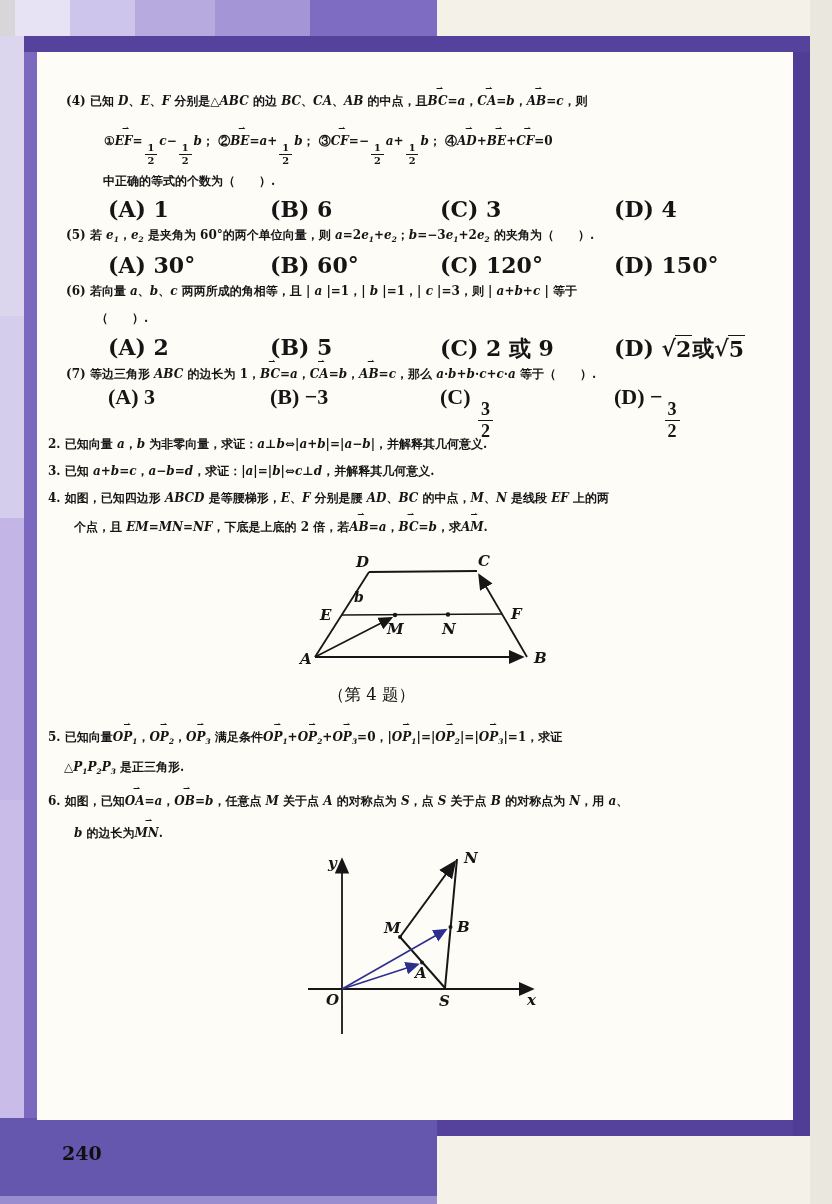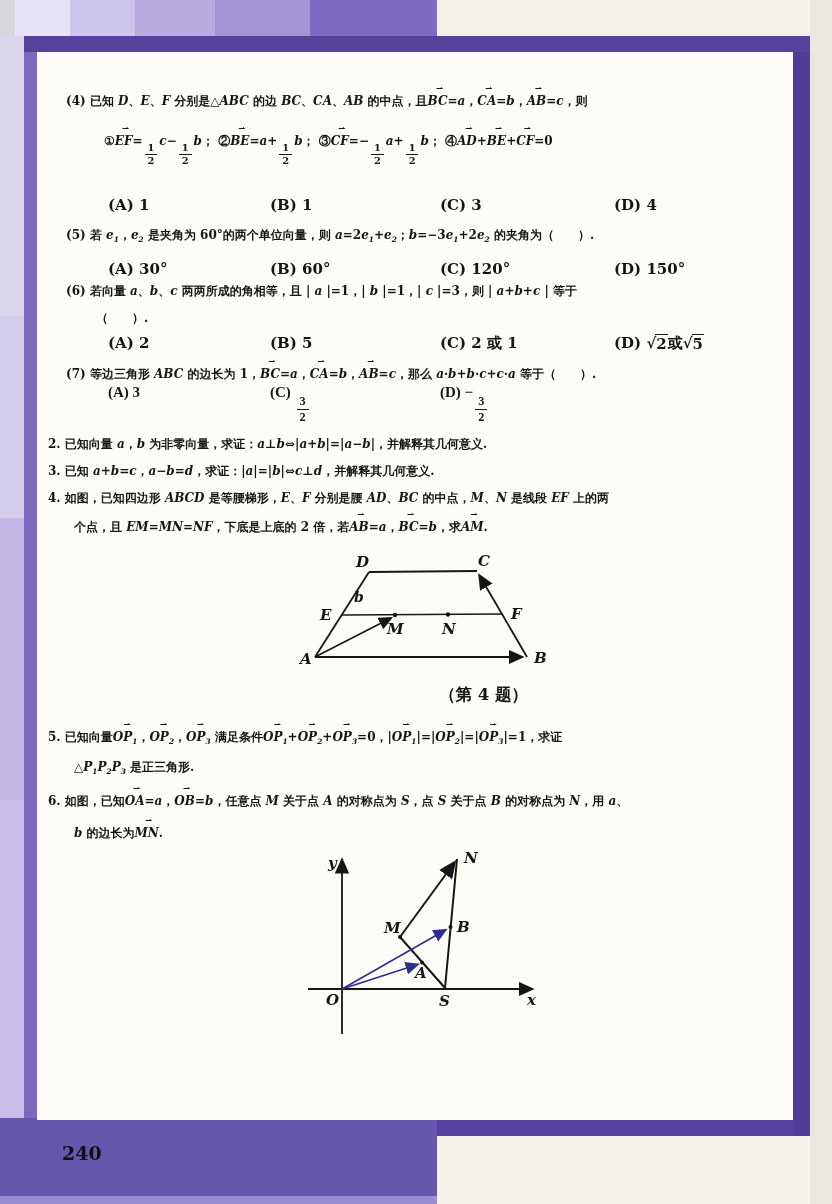--- a/index.html
+++ b/index.html
@@ -16,22 +16,22 @@
   .vec-arrow{position:absolute;left:2px;right:-2px;top:-0.72em;font-size:0.72em;font-style:normal;
              text-align:center;letter-spacing:0;line-height:1;}
   .frac{display:inline-flex;flex-direction:column;align-items:center;vertical-align:-0.62em;
         line-height:1.05;font-size:0.82em;margin:0 2px;font-weight:bold;}
   .frac .num{border-bottom:1.4px solid #151515;padding:0 3px 1px;}
   .frac .den{padding-top:1px;}
   .sqrt{display:inline-flex;align-items:flex-start;}
   .sqrt .rad{margin-right:-1px;}
   .sqrt .radbody{border-top:1.4px solid #151515;padding:0 1px;}
   .optrow{position:absolute;left:108px;width:700px;display:grid;
-          grid-template-columns:162px 170px 174px 1fr;font-size:15px;font-weight:600;white-space:nowrap;}
-  .caption{position:absolute;width:200px;text-align:right;font-size:16.5px;font-weight:700;}
+          grid-template-columns:162px 170px 174px 1fr;font-size:22px;font-weight:600;white-space:nowrap;}
+  .caption{position:absolute;width:200px;text-align:left;font-size:16.5px;font-weight:400;}
   .figure{position:absolute;}
   svg text{font-family:"DejaVu Serif","Liberation Serif",serif;}
   .pagenum{position:absolute;left:62px;top:1142px;font-size:19px;font-weight:bold;color:#101010;}
 </style>
 </head>
 <body>
 
 <div class="page">
 
   <div class="deco" style="left:0;top:0;width:15px;height:36px;background:#d8d6d9;"></div>
@@ -69,53 +69,55 @@
       </span><span class="bi">b</span><span>；  ②</span><span class="vec"><span class="vec-arrow">⇀</span><span class="vec-base">BE</span></span><span>=</span><span class="bi">a</span><span>+</span><span class="frac">
         <span class="num">1</span>
         <span class="den">2</span>
       </span><span class="bi">b</span><span>；  ③</span><span class="vec"><span class="vec-arrow">⇀</span><span class="vec-base">CF</span></span><span>=−</span><span class="frac">
         <span class="num">1</span>
         <span class="den">2</span>
       </span><span class="bi">a</span><span>+</span><span class="frac">
         <span class="num">1</span>
         <span class="den">2</span>
       </span><span class="bi">b</span><span>；  ④</span><span class="vec"><span class="vec-arrow">⇀</span><span class="vec-base">AD</span></span><span>+</span><span class="vec"><span class="vec-arrow">⇀</span><span class="vec-base">BE</span></span><span>+</span><span class="vec"><span class="vec-arrow">⇀</span><span class="vec-base">CF</span></span><span>=</span><span class="b">0</span></div>
+  <div class="tline" style="left:103px;top:170px;"><span>中正确的等式的个数为（　　）.</span></div>
   <div class="optrow" style="top:196px;">
     <span><span>(A) 1</span></span>
-    <span><span>(B) 1</span></span>
+    <span><span>(B) 6</span></span>
     <span><span>(C) 3</span></span>
     <span><span>(D) 4</span></span>
   </div>
 
   <div class="tline" style="left:66px;top:224px;"><span>(5) 若 </span><span class="bi">e<sub>1</sub></span><span>，</span><span class="bi">e<sub>2</sub></span><span> 是夹角为 60°的两个单位向量，则 </span><span class="bi">a</span><span>=2</span><span class="bi">e<sub>1</sub></span><span>+</span><span class="bi">e<sub>2</sub></span><span>；</span><span class="bi">b</span><span>=−3</span><span class="bi">e<sub>1</sub></span><span>+2</span><span class="bi">e<sub>2</sub></span><span> 的夹角为（　　）.</span></div>
-  <div class="optrow" style="top:260px;">
+  <div class="optrow" style="top:252px;">
     <span><span>(A) 30°</span></span>
     <span><span>(B) 60°</span></span>
     <span><span>(C) 120°</span></span>
     <span><span>(D) 150°</span></span>
   </div>
 
   <div class="tline" style="left:66px;top:280px;"><span>(6) 若向量 </span><span class="bi">a</span><span>、</span><span class="bi">b</span><span>、</span><span class="bi">c</span><span> 两两所成的角相等，且 | </span><span class="bi">a</span><span> |=1，| </span><span class="bi">b</span><span> |=1，| </span><span class="bi">c</span><span> |=3，则 | </span><span class="bi">a</span><span>+</span><span class="bi">b</span><span>+</span><span class="bi">c</span><span> | 等于</span></div>
   <div class="tline" style="left:96px;top:307px;"><span>（　　）.</span></div>
   <div class="optrow" style="top:334px;">
     <span><span>(A) 2</span></span>
     <span><span>(B) 5</span></span>
-    <span><span>(C) 2 或 1</span></span>
+    <span><span>(C) 2 或 9</span></span>
     <span><span>(D) </span><span class="sqrt">
           <span class="rad">√</span>
           <span class="radbody">2</span>
         </span><span>或</span><span class="sqrt">
           <span class="rad">√</span>
           <span class="radbody">5</span>
         </span></span>
   </div>
 
   <div class="tline" style="left:66px;top:361px;"><span>(7) 等边三角形 </span><span class="i">ABC</span><span> 的边长为 1，</span><span class="vec"><span class="vec-arrow">⇀</span><span class="vec-base">BC</span></span><span>=</span><span class="bi">a</span><span>，</span><span class="vec"><span class="vec-arrow">⇀</span><span class="vec-base">CA</span></span><span>=</span><span class="bi">b</span><span>，</span><span class="vec"><span class="vec-arrow">⇀</span><span class="vec-base">AB</span></span><span>=</span><span class="bi">c</span><span>，那么 </span><span class="bi">a</span><span>·</span><span class="bi">b</span><span>+</span><span class="bi">b</span><span>·</span><span class="bi">c</span><span>+</span><span class="bi">c</span><span>·</span><span class="bi">a</span><span> 等于（　　）.</span></div>
   <div class="optrow" style="top:384px;font-family:Liberation Serif, serif;">
     <span><span>(A) 3</span></span>
+    <span><span>(B) −3</span></span>
     <span><span>(C) </span><span class="frac">
           <span class="num">3</span>
           <span class="den">2</span>
         </span></span>
     <span><span>(D) −</span><span class="frac">
           <span class="num">3</span>
           <span class="den">2</span>
         </span></span>
   </div>
 
@@ -148,21 +150,21 @@
       <text x="231" y="69">F</text>
       <text x="107" y="84">M</text>
       <text x="162" y="84">N</text>
       <text x="20" y="114">A</text>
       <text x="254" y="113">B</text>
     </g>
   </svg>
   <div class="caption" style="left:328px;top:684px;">（第 4 题）</div>
 
   <div class="tline" style="left:48px;top:724px;"><span>5. 已知向量</span><span class="vec"><span class="vec-arrow">⇀</span><span class="vec-base">OP</span><sub>1</sub></span><span>，</span><span class="vec"><span class="vec-arrow">⇀</span><span class="vec-base">OP</span><sub>2</sub></span><span>，</span><span class="vec"><span class="vec-arrow">⇀</span><span class="vec-base">OP</span><sub>3</sub></span><span> 满足条件</span><span class="vec"><span class="vec-arrow">⇀</span><span class="vec-base">OP</span><sub>1</sub></span><span>+</span><span class="vec"><span class="vec-arrow">⇀</span><span class="vec-base">OP</span><sub>2</sub></span><span>+</span><span class="vec"><span class="vec-arrow">⇀</span><span class="vec-base">OP</span><sub>3</sub></span><span>=</span><span class="b">0</span><span>，|</span><span class="vec"><span class="vec-arrow">⇀</span><span class="vec-base">OP</span><sub>1</sub></span><span>|=|</span><span class="vec"><span class="vec-arrow">⇀</span><span class="vec-base">OP</span><sub>2</sub></span><span>|=|</span><span class="vec"><span class="vec-arrow">⇀</span><span class="vec-base">OP</span><sub>3</sub></span><span>|=1，求证</span></div>
-  <div class="tline" style="left:74px;top:756px;"><span>△</span><span class="i">P<sub>1</sub></span><span class="i">P<sub>2</sub></span><span class="i">P<sub>3</sub></span><span> 是正三角形.</span></div>
+  <div class="tline" style="left:64px;top:756px;"><span>△</span><span class="i">P<sub>1</sub></span><span class="i">P<sub>2</sub></span><span class="i">P<sub>3</sub></span><span> 是正三角形.</span></div>
   <div class="tline" style="left:48px;top:788px;"><span>6. 如图，已知</span><span class="vec"><span class="vec-arrow">⇀</span><span class="vec-base">OA</span></span><span>=</span><span class="bi">a</span><span>，</span><span class="vec"><span class="vec-arrow">⇀</span><span class="vec-base">OB</span></span><span>=</span><span class="bi">b</span><span>，任意点 </span><span class="i">M</span><span> 关于点 </span><span class="i">A</span><span> 的对称点为 </span><span class="i">S</span><span>，点 </span><span class="i">S</span><span> 关于点 </span><span class="i">B</span><span> 的对称点为 </span><span class="i">N</span><span>，用 </span><span class="bi">a</span><span>、</span></div>
   <div class="tline" style="left:74px;top:820px;"><span class="bi">b</span><span> 的边长为</span><span class="vec"><span class="vec-arrow">⇀</span><span class="vec-base">MN</span></span><span>.</span></div>
 
   <svg class="figure" style="left:290px;top:842px;" width="260" height="200" viewBox="0 0 260 200">
     <defs>
       <marker id="ah2" markerWidth="10" markerHeight="9" refX="7.5" refY="4" orient="auto">
         <path d="M0,0 L9,4 L0,8 z" fill="#161616"></path>
       </marker>
       <marker id="ahb" markerWidth="10" markerHeight="9" refX="7.5" refY="4" orient="auto">
         <path d="M0,0 L9,4 L0,8 z" fill="#2e2e8f"></path>

